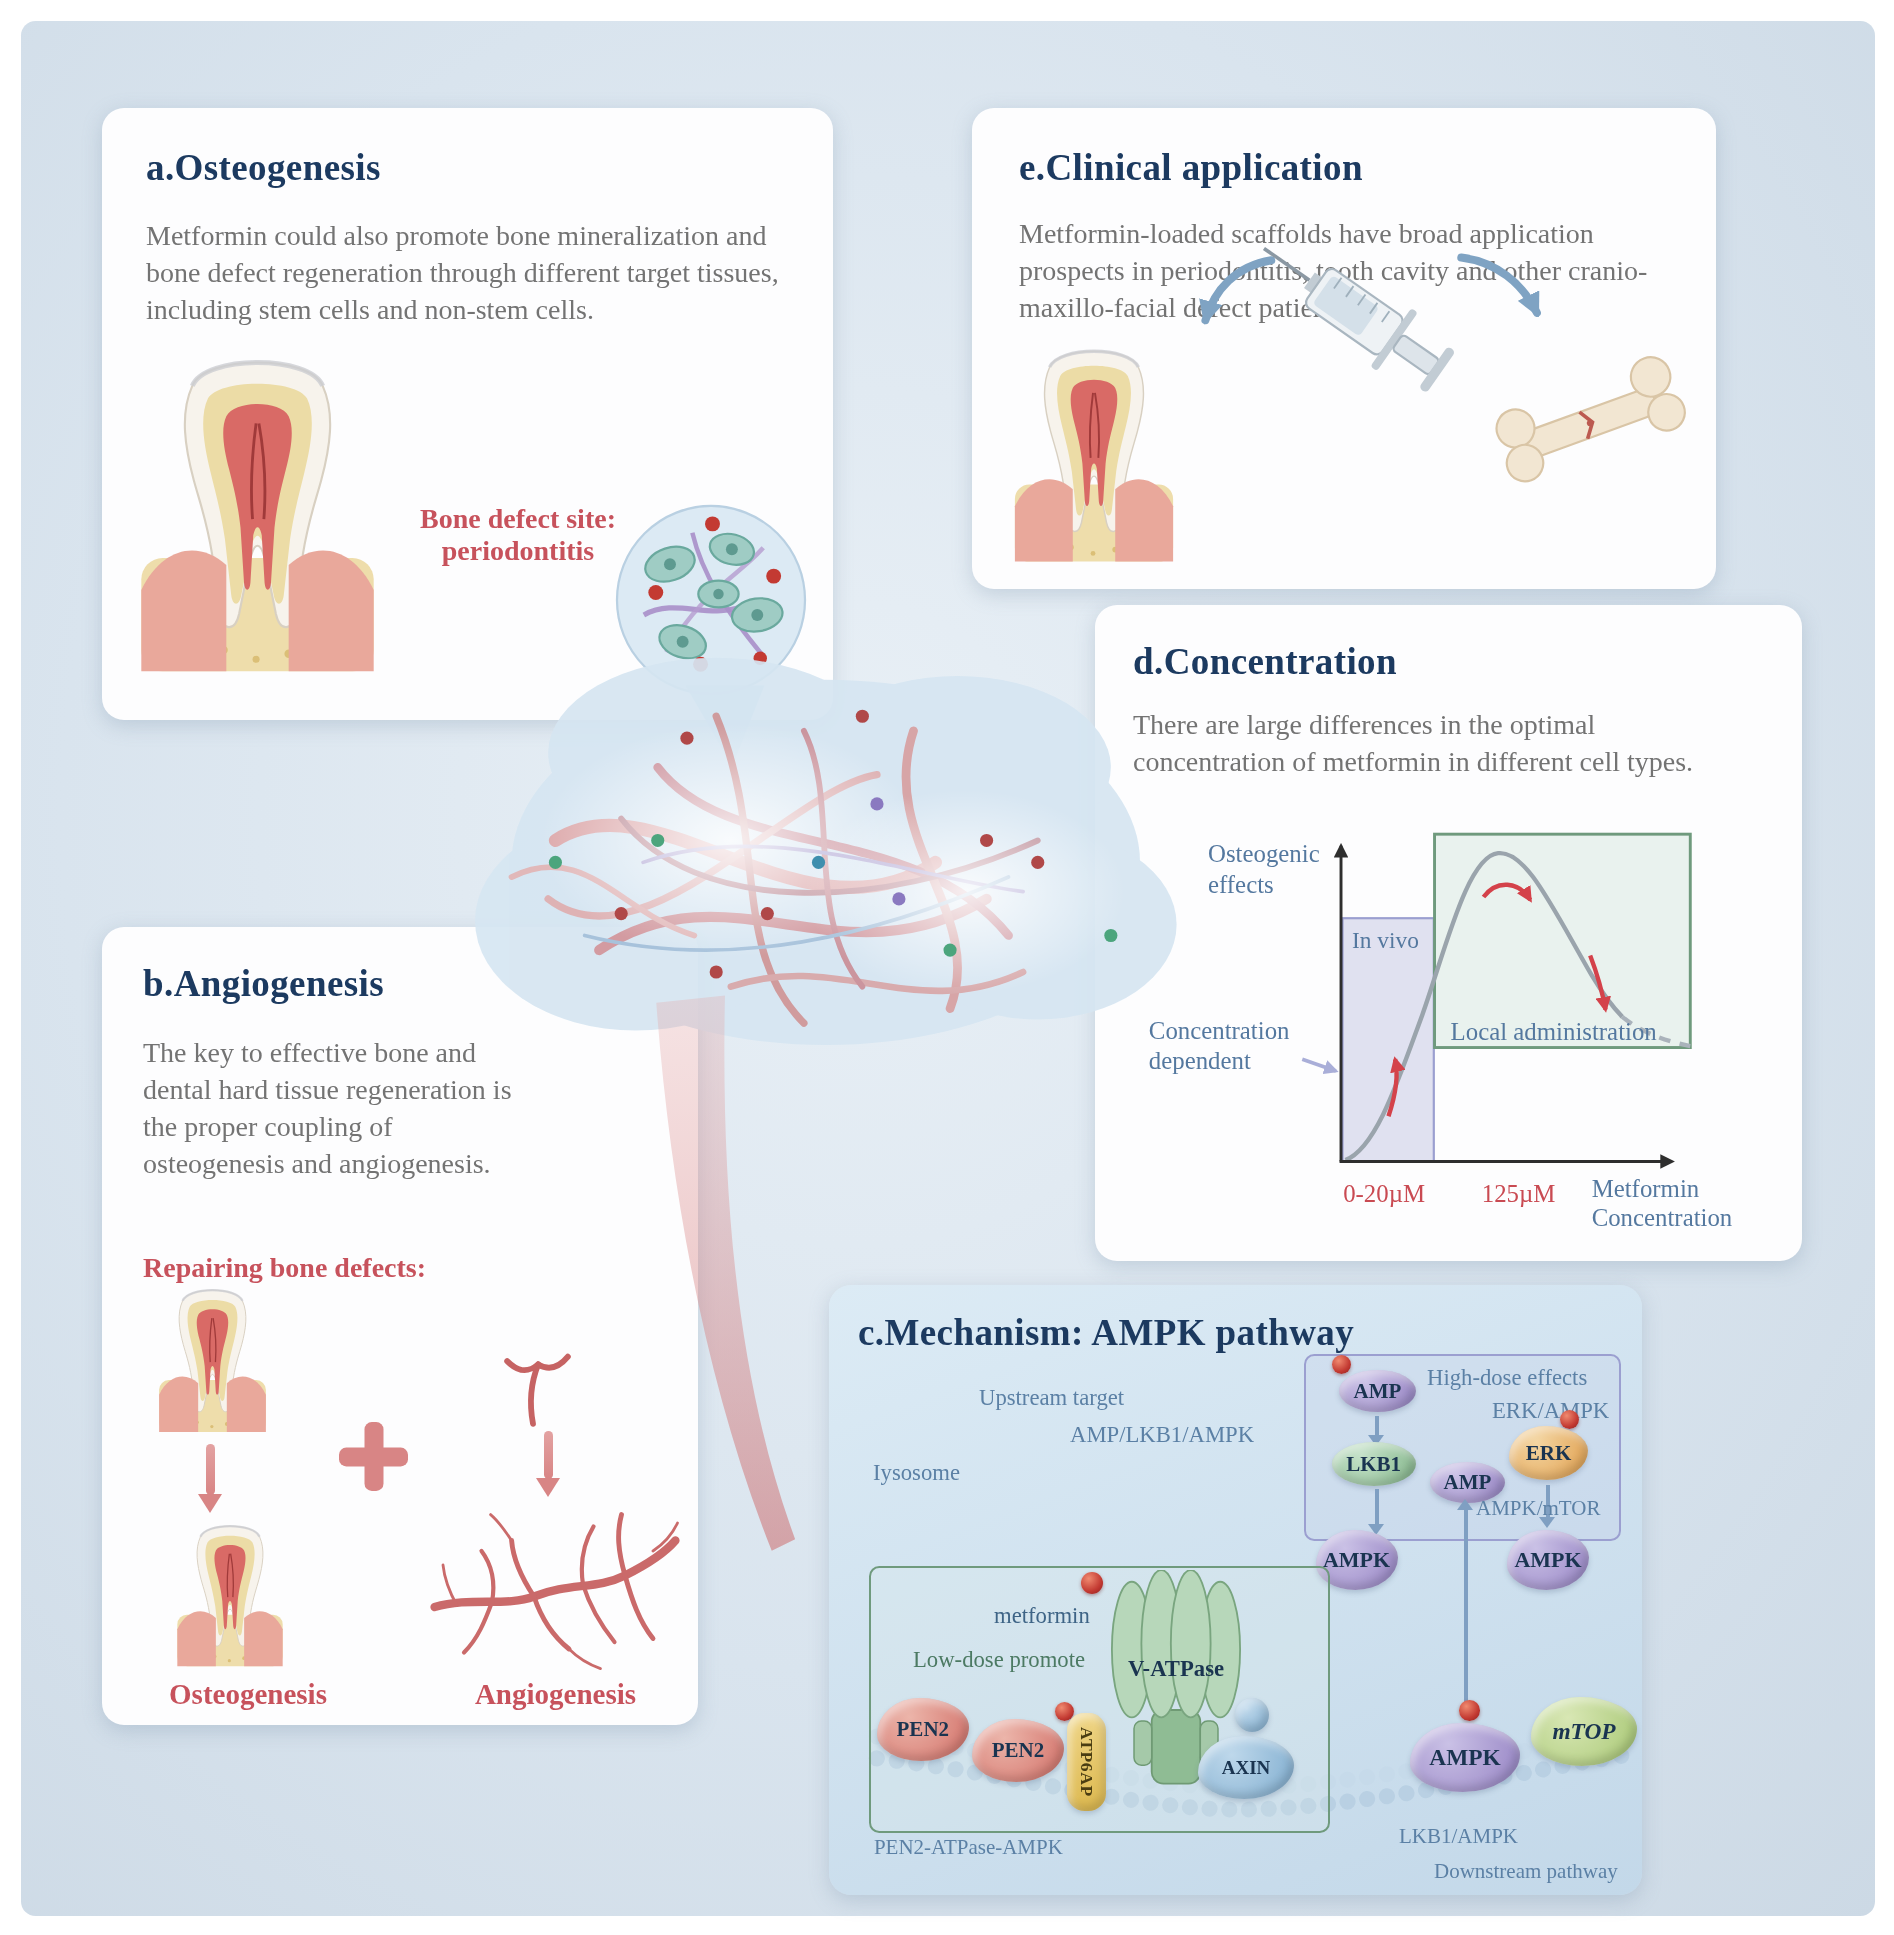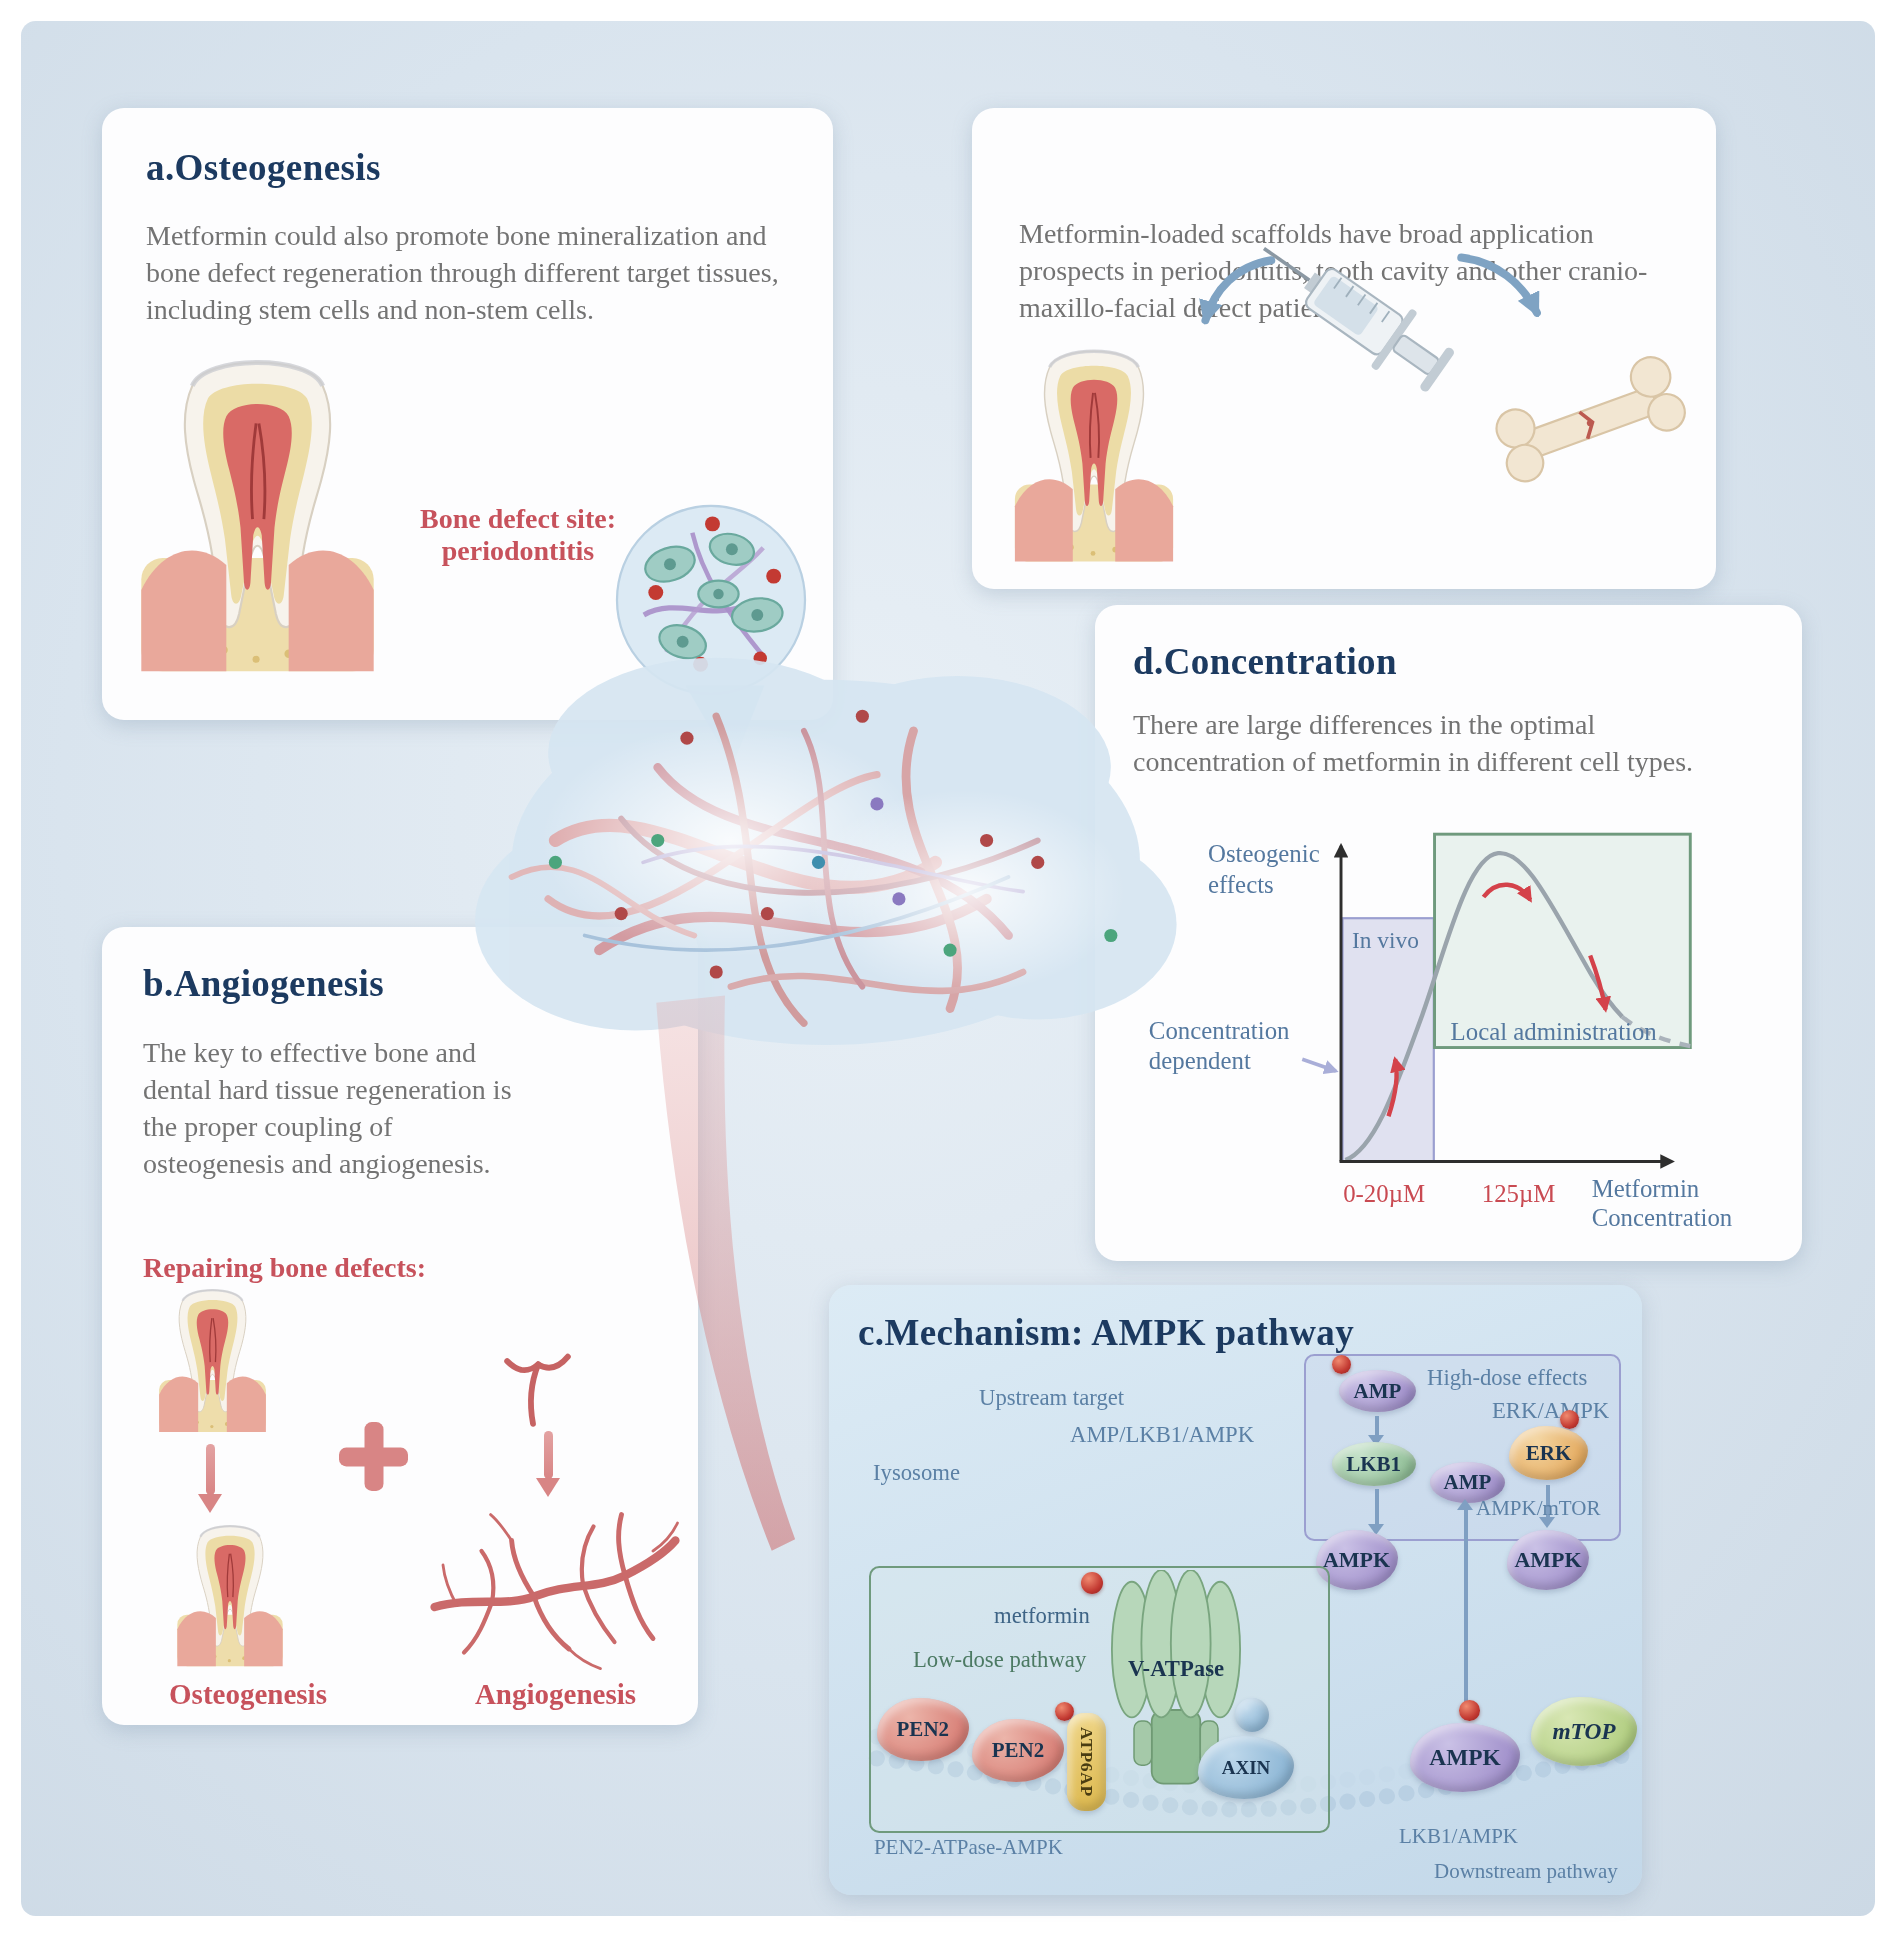--- a/index.html
+++ b/index.html
@@ -141,20 +141,21 @@
       <circle cx="132" cy="28" r="10" fill="#c33a32"></circle>
         <circle cx="56" cy="120" r="10" fill="#c33a32"></circle>
       <circle cx="214" cy="98" r="10" fill="#c33a32"></circle>
         <circle cx="116" cy="216" r="10" fill="#c33a32"></circle>
       <circle cx="196" cy="208" r="9" fill="#c33a32"></circle>
     </g>
   </svg>
 </section>
 
 <section class="card" style="left:972px;top:108px;width:744px;height:481px;">
+  <h2 style="left:47px;top:38px;">e.Clinical application</h2>
   <p class="body-text" style="left:47px;top:108px;width:658px;">Metformin-loaded scaffolds have broad application prospects in periodontitis, tooth cavity and other cranio-maxillo-facial defect patients.</p>
   <svg class="abs" style="left:40px;top:234px;" width="164" height="227" viewBox="0 0 340 470">
     <use href="#toothsym"></use>
   </svg>
   <svg class="abs" style="left:213px;top:139px;" width="95" height="88" viewBox="0 0 130 120">
     <path d="M118,18 C70,26 40,58 28,100" fill="none" stroke="#7fa3c3" stroke-width="11" stroke-linecap="round" marker-end="url(#mArrSlate)"></path>
   </svg>
   <svg class="abs" style="left:263px;top:84px;" width="241" height="241" viewBox="0 0 330 330">
     <g transform="rotate(35 165 165)">
       <line x1="12" y1="165" x2="88" y2="165" stroke="#8b98a3" stroke-width="5"></line>
@@ -284,21 +285,21 @@
     <div class="parrow" style="left:240px;top:129px;height:32px;"></div>
     <div class="node blob c-purple" style="left:201px;top:174px;width:82px;height:60px;font-size:22px;">AMPK</div>
     <div class="slab" style="left:170px;top:140px;font-size:21px;">AMPK/mTOR</div>
   </div>
 
   <div class="parrow up" style="left:635px;top:225px;height:210px;"></div>
 
   <div class="pc-box box-green" style="left:40px;top:281px;width:457px;height:263px;">
     <div class="rdot" style="left:210px;top:4.4px;width:22px;height:22px;"></div>
     <div class="slab metlab" style="left:123px;top:35px;">metformin</div>
-    <div class="slab greenlab" style="left:42px;top:79px;">Low-dose pathway</div>
+    <div class="slab greenlab" style="left:42px;top:79px;">Low-dose promote</div>
     <svg class="abs" style="left:235px;top:1.5px;" width="140" height="221" viewBox="0 0 190 300">
       <rect x="62" y="190" width="66" height="100" rx="16" fill="#8fbc94" stroke="#6f9a74" stroke-width="2.5"></rect>
       <rect x="38" y="205" width="24" height="60" rx="10" fill="#a5c9a9" stroke="#6f9a74" stroke-width="2"></rect>
       <rect x="128" y="205" width="24" height="60" rx="10" fill="#a5c9a9" stroke="#6f9a74" stroke-width="2"></rect>
       <g fill="#b7d7ba" stroke="#79a57f" stroke-width="2.5">
         <ellipse cx="35" cy="108" rx="27" ry="92"></ellipse>
         <ellipse cx="155" cy="108" rx="27" ry="92"></ellipse>
         <ellipse cx="75" cy="100" rx="27" ry="100"></ellipse>
         <ellipse cx="115" cy="100" rx="27" ry="100"></ellipse>
       </g>

